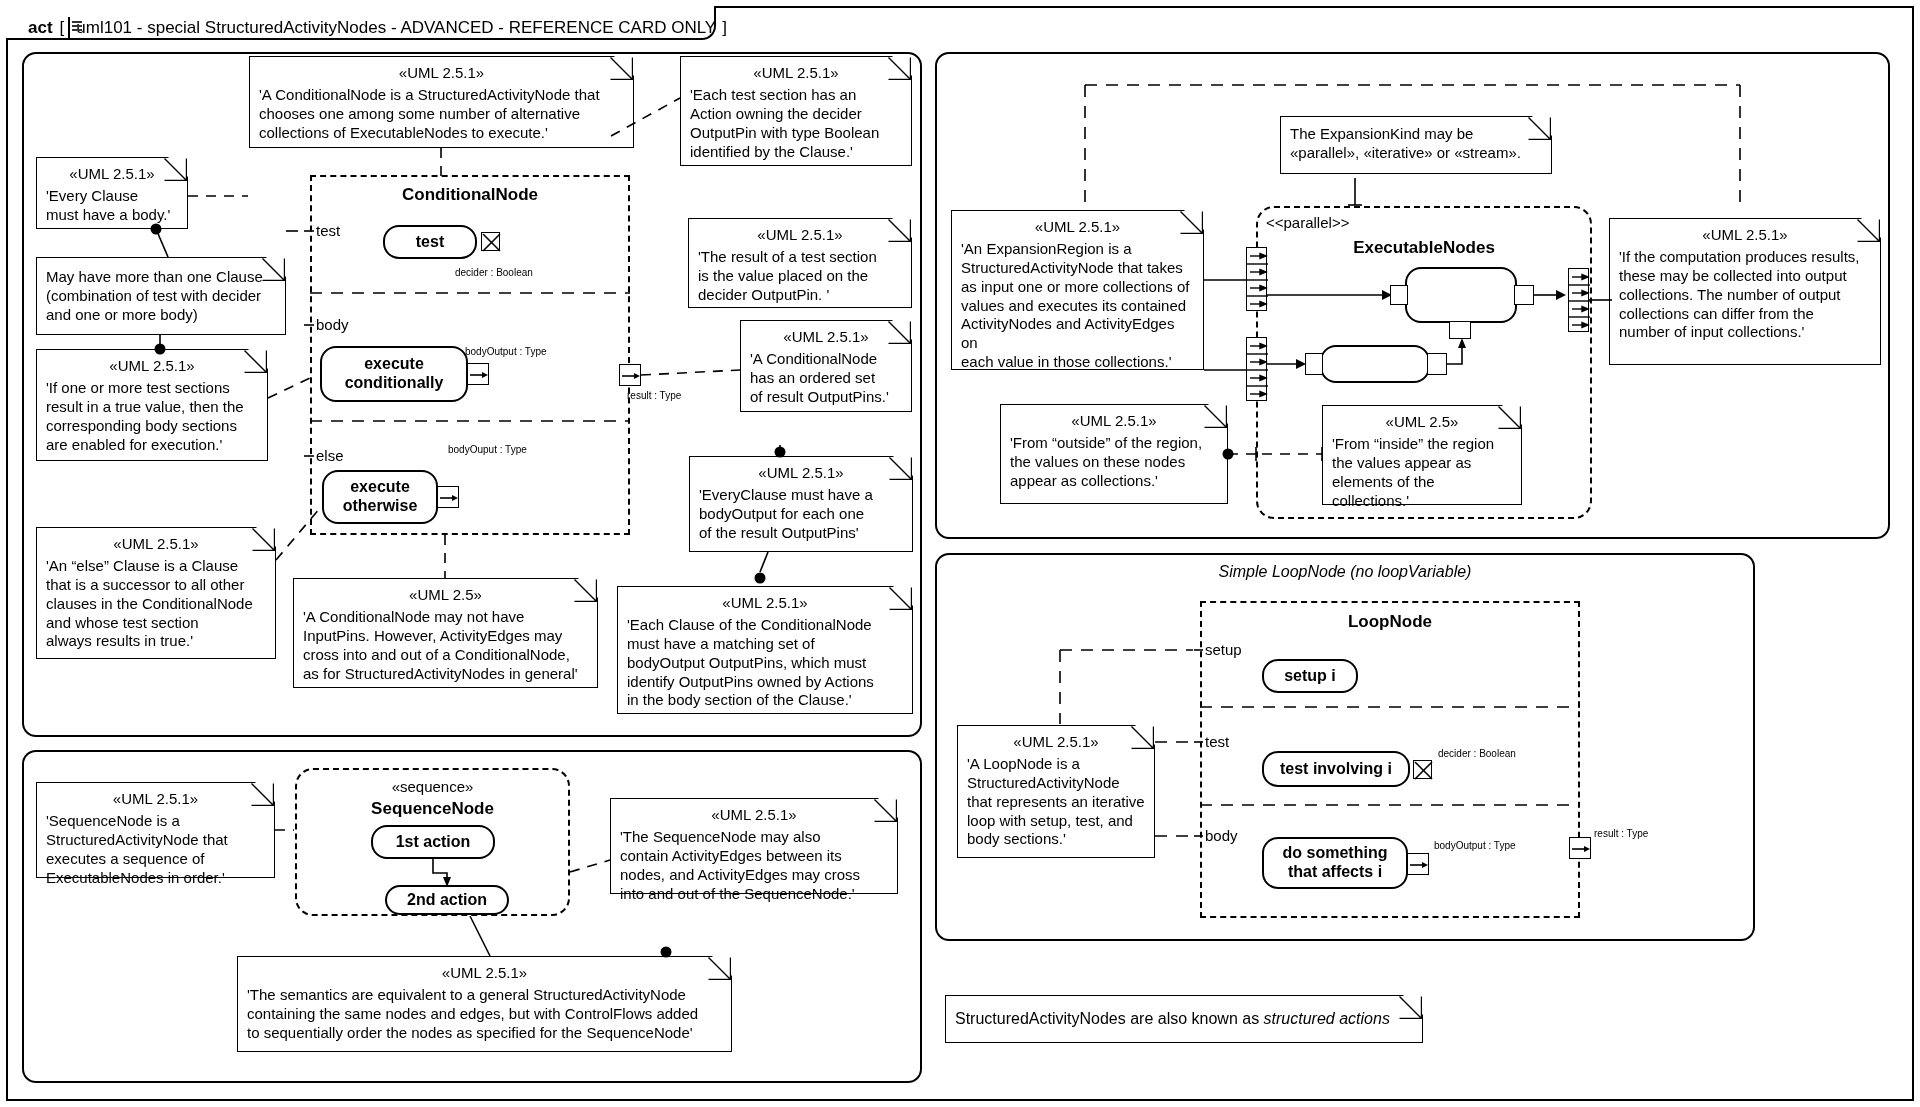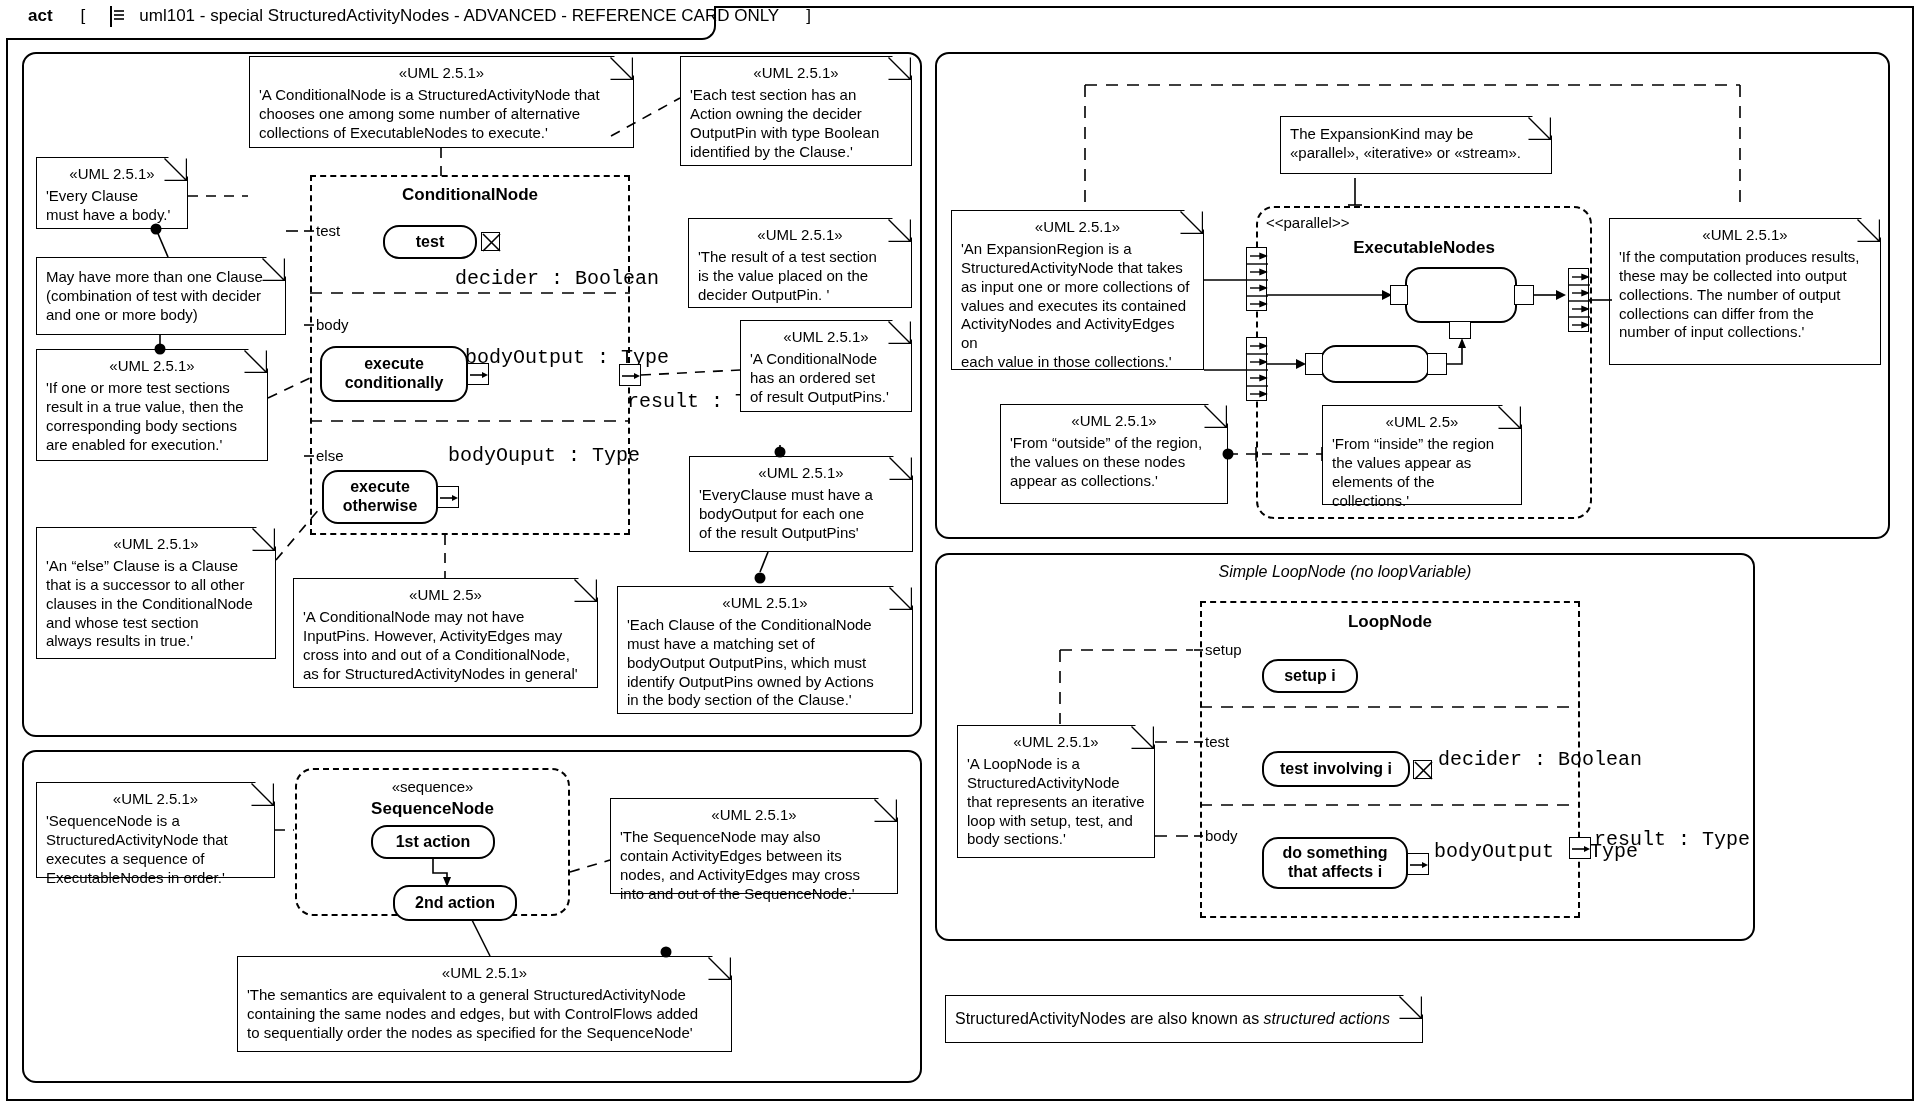--- a/index.html
+++ b/index.html
@@ -23,27 +23,26 @@
   .frame-tab {
     position: absolute;
     left: 0; top: 0;
     height: 34px;
     border: 2px solid #000;
     border-top: none;
     border-left: none;
     border-bottom-right-radius: 14px;
     background: #fff;
     display: flex;
-    align-items: flex-start;
+    align-items: flex-end;
     padding: 0 28px 0 22px;
     box-sizing: border-box;
     font-size: 17px;
     white-space: nowrap;
     z-index: 5;
-    gap: 21px;
   }
   .frame-tab .kw { font-weight: bold; margin-right: 7px; }
   .tab-icon {
     display: inline-block;
     width: 17px; height: 19px;
     border: 1.5px solid #000;
     position: relative;
     margin: 0 6px 0 4px;
     background: #e9e9e9;
     vertical-align: middle;
@@ -139,23 +138,22 @@
   
   .pin {
     position: absolute;
     border: 1.8px solid #000;
     background: #fff;
     box-sizing: border-box;
     z-index: 4;
   }
   .pin-label {
     position: absolute;
-    font-size: 20px;
+    font-size: 10px;
     white-space: nowrap;
-    font-family: Liberation Mono, monospace;
   }
   .decider-x {
     position: absolute;
     width: 19px; height: 19px;
     border: 1.8px solid #000;
     background: #fff;
     box-sizing: border-box;
     z-index: 4;
   }
   
@@ -377,21 +375,21 @@
 in the body section of the Clause.'</span>
   </div>
 
   <div class="panel" style="left:22px; top:750px; width:900px; height:333px;"></div>
 
   <div class="region rounded" style="left:295px; top:768px; width:275px; height:148px;"></div>
   <div class="region-stereo" style="left:295px; top:778px; width:275px; text-align:center;">«sequence»</div>
   <div class="region-title" style="left:295px; top:799px; width:275px;">SequenceNode</div>
 
   <div class="action" style="left:371px; top:825px; width:124px; height:34px;">1st action</div>
-  <div class="action" style="left:393px; top:885px; width:124px; height:36px;">2nd action</div>
+  <div class="action" style="left:385px; top:885px; width:124px; height:30px;">2nd action</div>
 
   <div class="note" style="left:36px; top:782px; width:239px; height:96px;">
     <span class="fold"></span>
     <svg class="fold-line" viewBox="0 0 23 23">
         <path d="M0.5 0.5 L22.5 22.5 M22.5 0.5 L22.5 22.5 L0.5 22.5" fill="none" stroke="#000" stroke-width="1.4"></path>
       </svg>
     <span class="stereo">«UML 2.5.1»</span>
     <span class="body" style="white-space:pre-line">'SequenceNode is a
 StructuredActivityNode that
 executes a sequence of

